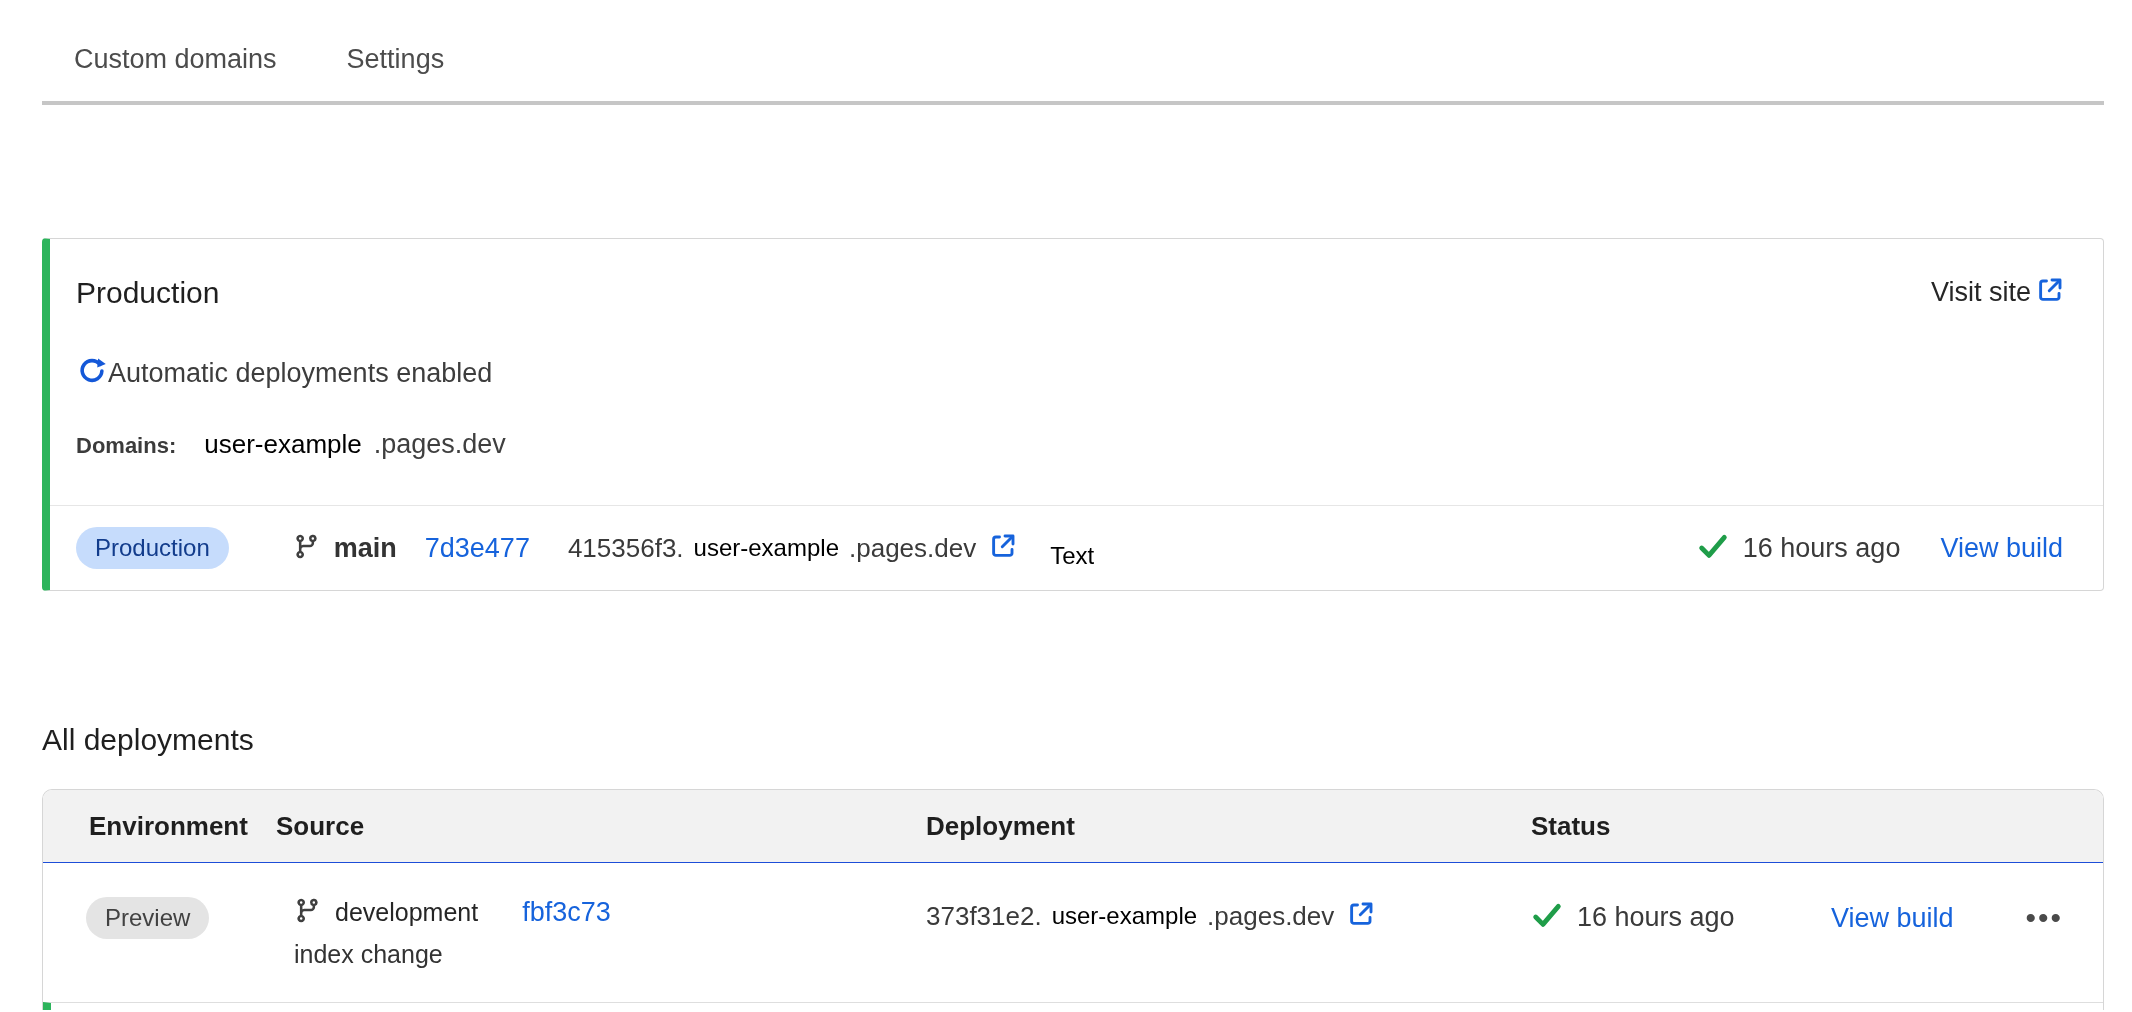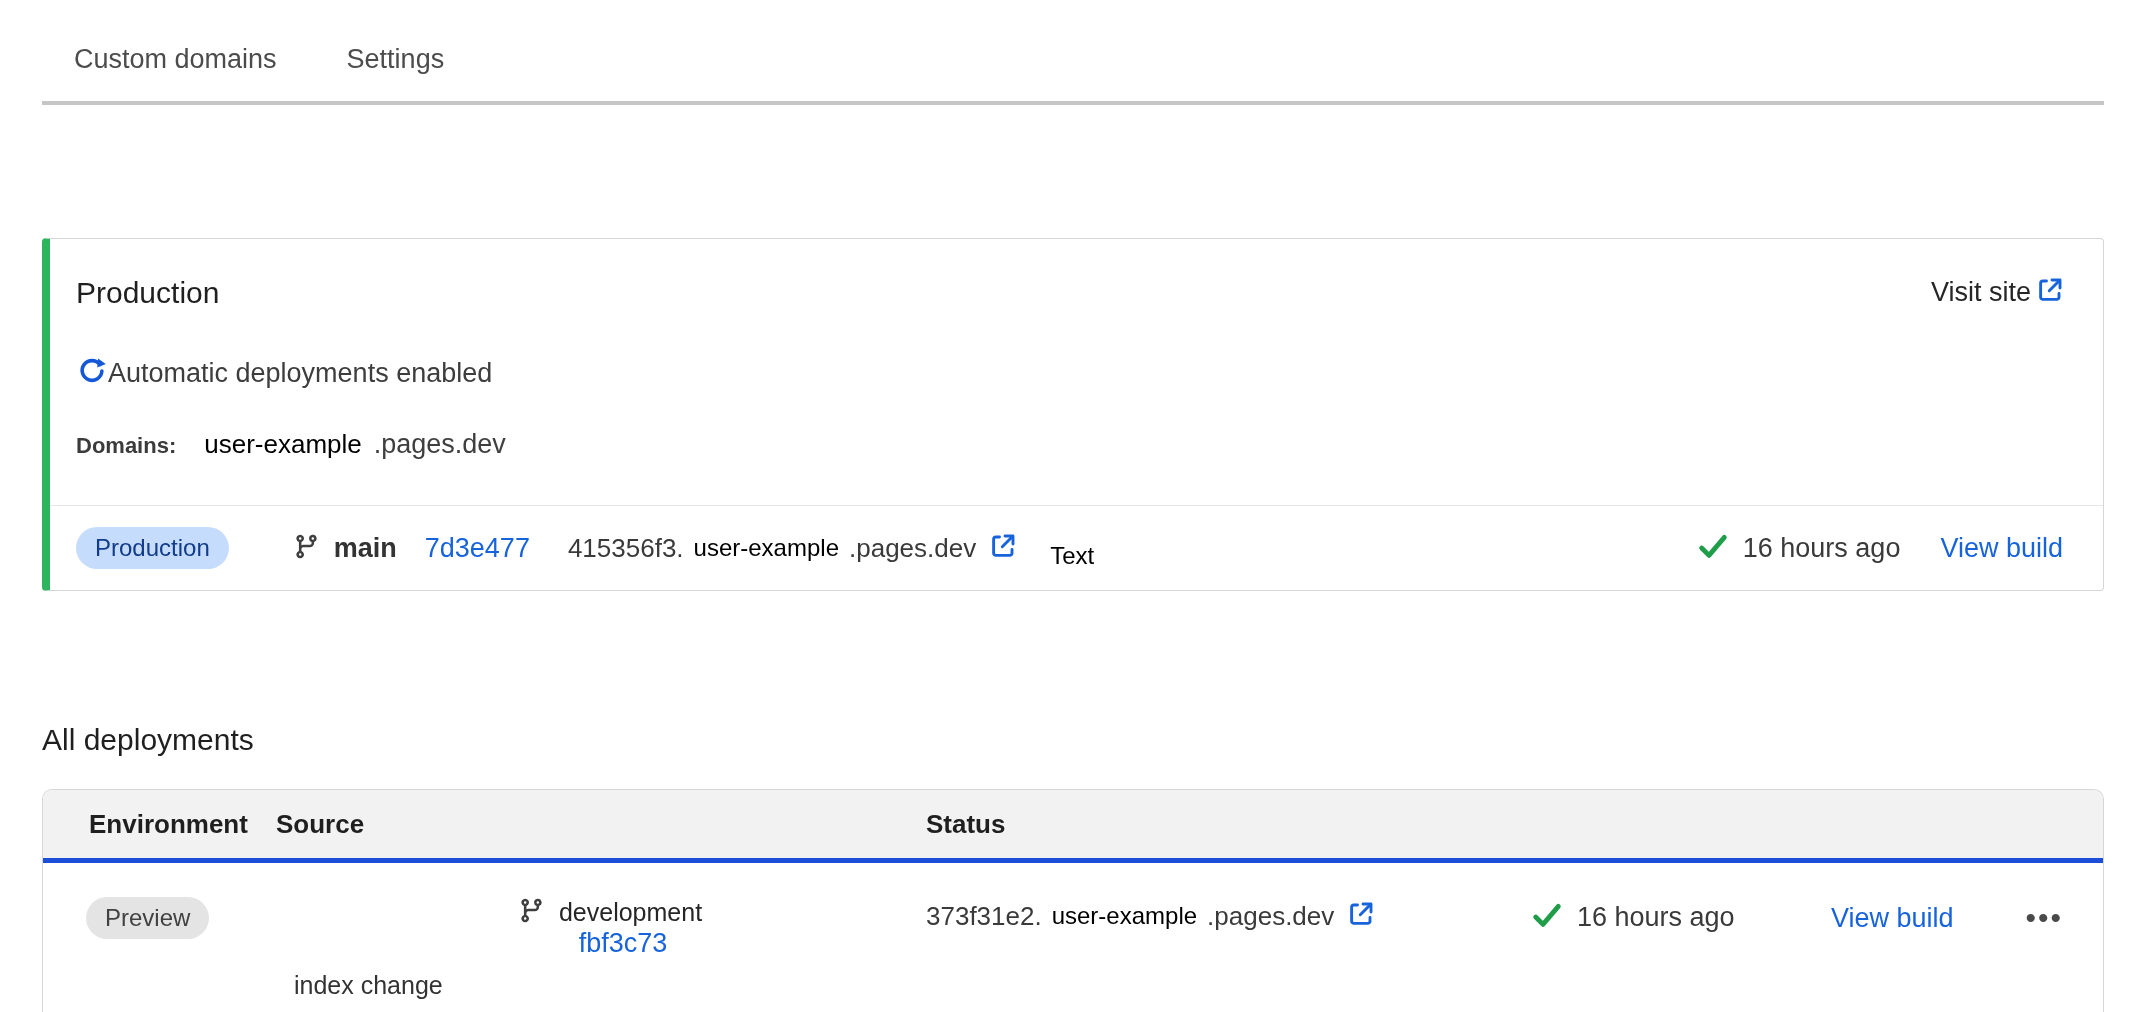--- a/index.html
+++ b/index.html
@@ -81,27 +81,27 @@
 
   
   .section-heading { margin-top:132px; font-size:30px; font-weight:400; color:#1f1f1f; }
 
   .table {
     margin-top:32px;
     border:1px solid #d6d6d6; border-bottom:none;
     border-radius:10px 10px 0 0; overflow:hidden; background:#fff;
   }
   .tgrid { display:grid; grid-template-columns:233px 650px 605px 300px 1fr; }
-  .thead { background:#f2f2f2; border-bottom:5px solid #1d4ed8; height:73px; align-items:center; }
+  .thead { background:#f2f2f2; border-bottom:1px solid #1d4ed8; height:73px; align-items:center; }
   .th { font-size:26px; font-weight:700; color:#1f1f1f; }
   .th.env { padding-left:46px; }
 
   .trow { align-items:start; padding:34px 0 33px 0; }
   .cell-env { padding-left:43px; }
-  .cell-source .line1 { display:flex; align-items:center;flex-direction:column; }
+  .cell-source .line1 { display:flex; align-items:center; }
   .cell-source .branch { margin-left:18px; }
   .cell-source .sha { margin-left:44px; font-size:27px; }
   .commit-msg { font-size:25px; color:#333; margin-left:18px; margin-top:12px; }
   .cell-deploy { display:flex; align-items:center; margin-top:2px; }
   .cell-status { display:flex; align-items:center; margin-top:2px; }
   .cell-actions { display:flex; align-items:center; justify-content:space-between; padding-right:38px; margin-top:2px; }
 
   .kebab { background:none; border:none; cursor:pointer; font-size:30px; letter-spacing:2px; color:#4a4a4a; line-height:1; padding:4px 2px; }
 
   .row-stub { border-top:1px solid #dedede; height:8px; border-left:8px solid #2db45c; background:#fff; }
@@ -186,20 +186,21 @@
       </div>
     </div>
   </section>
 
   <h3 class="section-heading">All deployments</h3>
 
   <section class="table">
     <div class="tgrid thead">
       <span class="th env">Environment</span>
       <span class="th">Source</span>
+      <span class="th">Deployment</span>
       <span class="th">Status</span>
       <span class="th"></span>
     </div>
 
     <div class="tgrid trow">
       <div class="cell-env">
         <span class="badge gray">Preview</span>
       </div>
       <div class="cell-source">
         <div class="line1">

